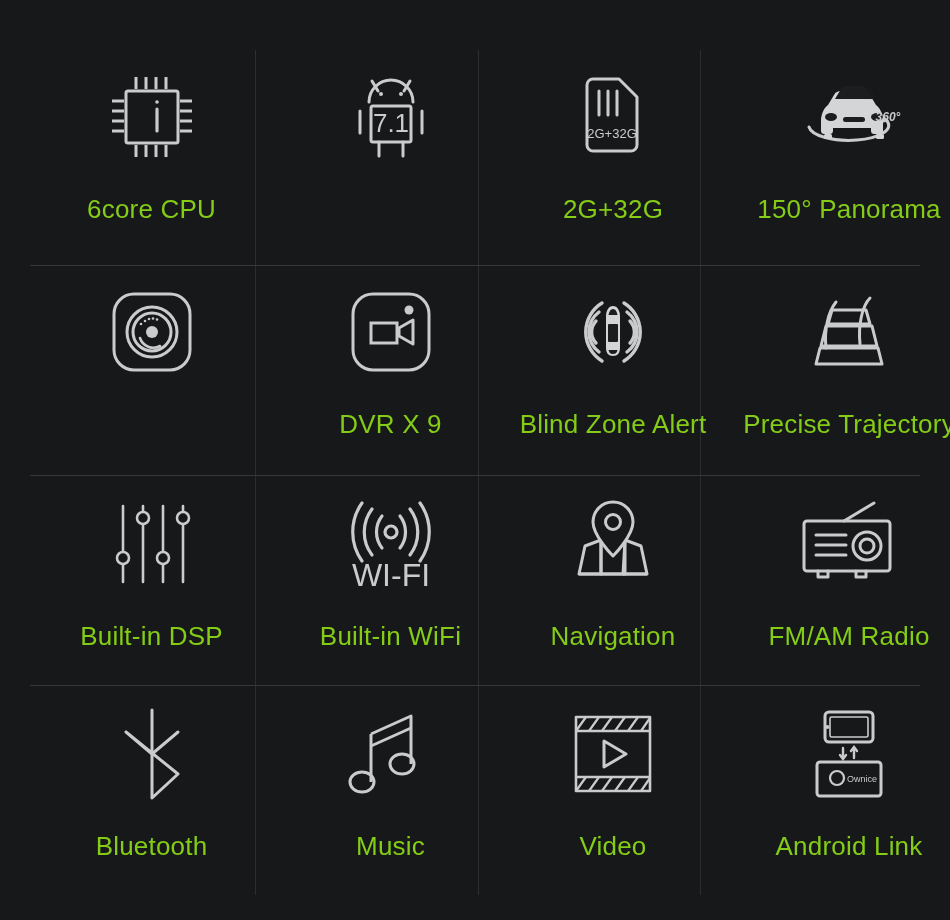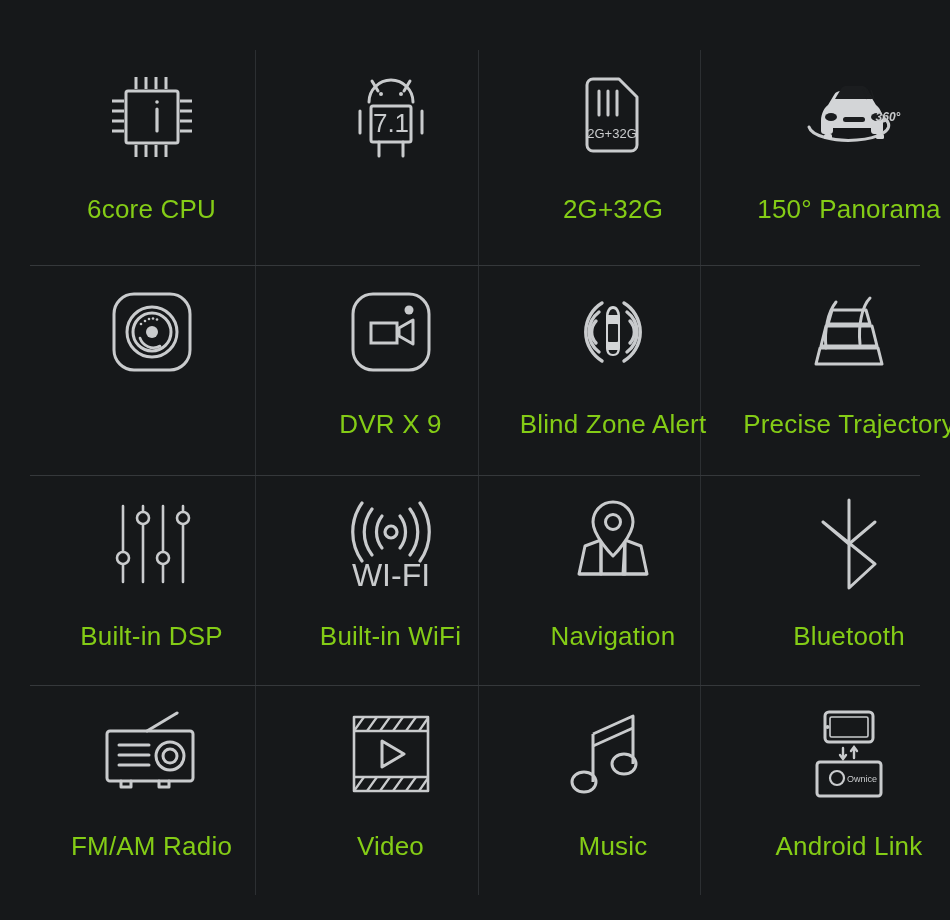--- a/index.html
+++ b/index.html
@@ -262,69 +262,69 @@
         <path d="M62 44l16 6 6 28H60z"></path>
         <path d="M38 44h24v34H38z"></path>
         <path d="M16 78h68"></path>
         <path d="M50 6a20 20 0 0 0-20 20c0 14 20 34 20 34s20-20 20-34A20 20 0 0 0 50 6z" fill="#16181a"></path>
         <circle cx="50" cy="26" r="7.5" fill="#16181a"></circle>
       </svg>
     </div>
     <div class="cell-label">Navigation</div>
   </div>
 
-  <div class="cell row-3">
-    <div class="icon-wrap">
-      <svg width="88" height="100" viewBox="0 0 88 100" fill="none" stroke="#c9cbcd" stroke-width="3" stroke-linejoin="round" stroke-linecap="round">
-        <path d="M44 6v88l26-24-52-42M44 50L18 28"></path>
-        <path d="M44 50l26-22"></path>
-      </svg>
-    </div>
-    <div class="cell-label">Bluetooth</div>
-  </div>
-
   <div class="cell row-4">
     <div class="icon-wrap">
       <svg width="110" height="90" viewBox="0 0 110 90" fill="none" stroke="#c9cbcd" stroke-width="3" stroke-linejoin="round" stroke-linecap="round">
         <path d="M50 22L80 4"></path>
         <rect x="10" y="22" width="86" height="50" rx="3"></rect>
         <path d="M22 36h30M22 46h30M22 56h30"></path>
         <circle cx="73" cy="47" r="14"></circle>
         <circle cx="73" cy="47" r="7"></circle>
         <path d="M24 72v6h10v-6M62 72v6h10v-6"></path>
       </svg>
     </div>
     <div class="cell-label">FM/AM Radio</div>
   </div>
 
+  <div class="cell row-3">
+    <div class="icon-wrap">
+      <svg width="88" height="100" viewBox="0 0 88 100" fill="none" stroke="#c9cbcd" stroke-width="3" stroke-linejoin="round" stroke-linecap="round">
+        <path d="M44 6v88l26-24-52-42M44 50L18 28"></path>
+        <path d="M44 50l26-22"></path>
+      </svg>
+    </div>
+    <div class="cell-label">Bluetooth</div>
+  </div>
+
+  <div class="cell row-4">
+    <div class="icon-wrap">
+      <svg width="88" height="96" viewBox="0 0 88 96" fill="none" stroke="#c9cbcd" stroke-width="3" stroke-linejoin="round">
+        <path d="M24 28v48M24 28l40-18v48"></path>
+        <path d="M24 40l40-18"></path>
+        <ellipse cx="15" cy="76" rx="12" ry="10"></ellipse>
+        <ellipse cx="55" cy="58" rx="12" ry="10"></ellipse>
+      </svg>
+    </div>
+    <div class="cell-label">Music</div>
+  </div>
+
   <div class="cell row-4">
     <div class="icon-wrap">
       <svg width="90" height="90" viewBox="0 0 90 90" fill="none" stroke="#c9cbcd" stroke-width="2.6" stroke-linejoin="round">
         <rect x="8" y="8" width="74" height="74"></rect>
         <path d="M8 22h74M8 68h74"></path>
         <g stroke-width="2.2">
           <path d="M18 8L8 22M31 8L21 22M44 8L34 22M57 8L47 22M70 8L60 22M82 9L73 22"></path>
           <path d="M18 68L8 82M31 68L21 82M44 68L34 82M57 68L47 82M70 68L60 82M82 69L73 82"></path>
         </g>
         <path d="M36 32l22 13-22 13z" stroke-width="3"></path>
       </svg>
     </div>
     <div class="cell-label">Video</div>
-  </div>
-
-  <div class="cell row-4">
-    <div class="icon-wrap">
-      <svg width="88" height="96" viewBox="0 0 88 96" fill="none" stroke="#c9cbcd" stroke-width="3" stroke-linejoin="round">
-        <path d="M24 28v48M24 28l40-18v48"></path>
-        <path d="M24 40l40-18"></path>
-        <ellipse cx="15" cy="76" rx="12" ry="10"></ellipse>
-        <ellipse cx="55" cy="58" rx="12" ry="10"></ellipse>
-      </svg>
-    </div>
-    <div class="cell-label">Music</div>
   </div>
 
   <div class="cell row-4">
     <div class="icon-wrap">
       <svg width="100" height="96" viewBox="0 0 100 96" fill="none">
         <rect x="26" y="6" width="48" height="30" rx="4" stroke="#c9cbcd" stroke-width="3" fill="none"></rect>
         <rect x="31" y="11" width="38" height="20" rx="1.5" stroke="#c9cbcd" stroke-width="1.6" fill="none"></rect>
         <circle cx="28.5" cy="21" r="2" fill="#c9cbcd"></circle>
         <g stroke="#c9cbcd" stroke-width="2.4" stroke-linecap="round">
           <path d="M44 42v10"></path>

